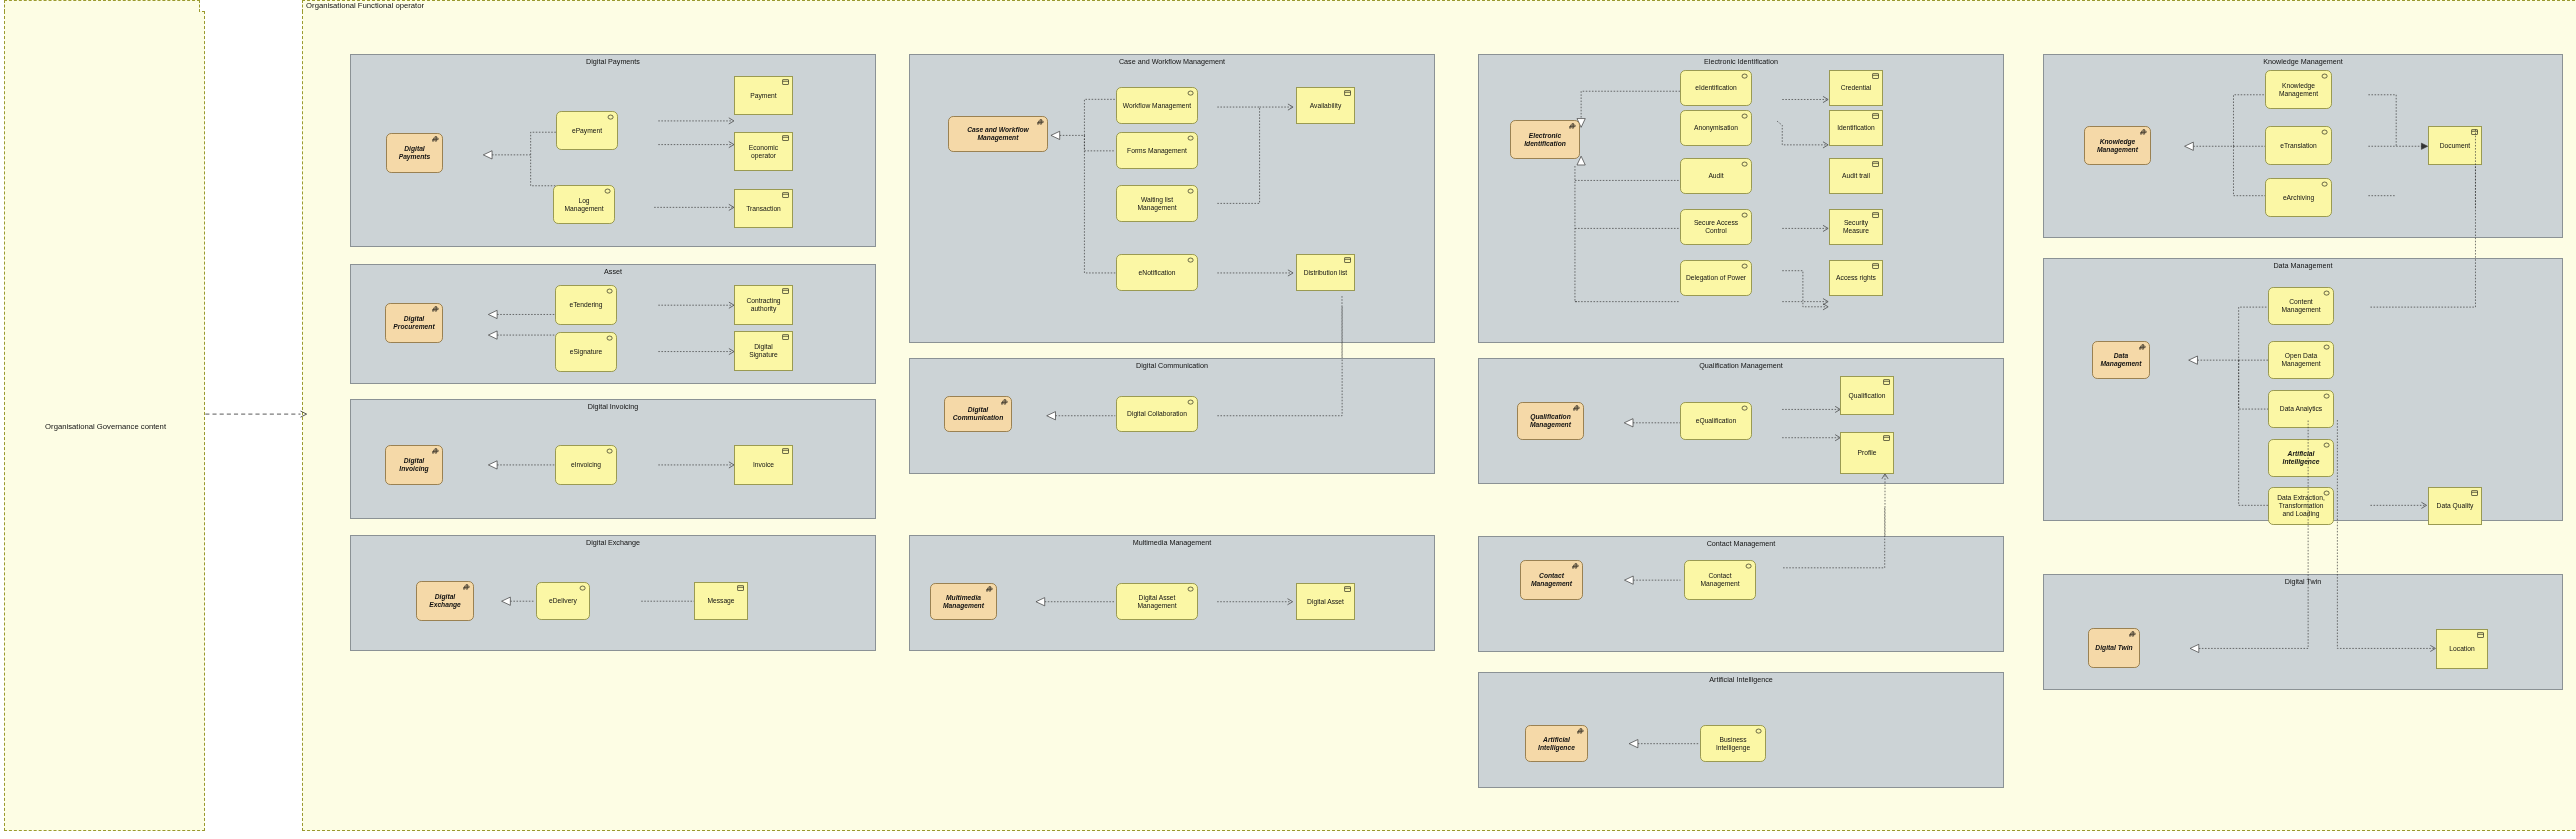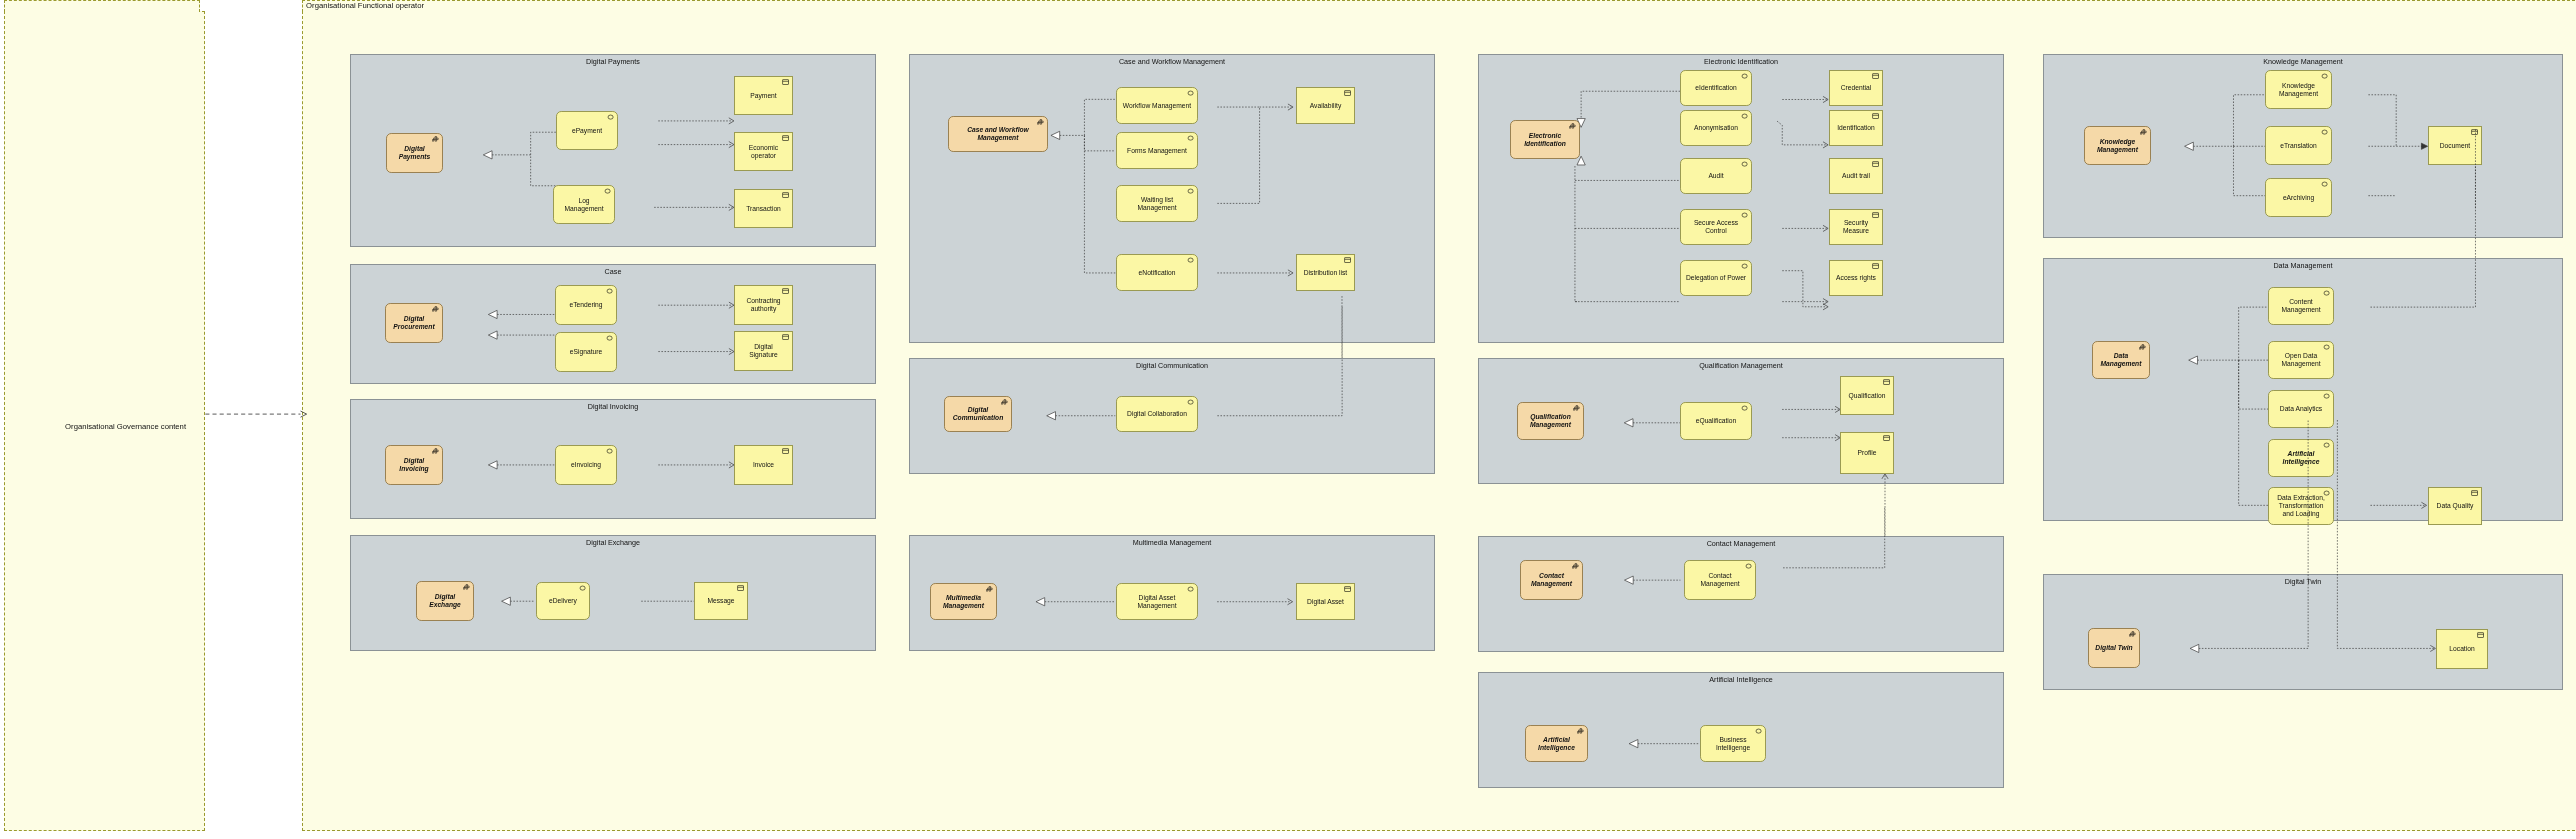--- a/index.html
+++ b/index.html
@@ -37,21 +37,21 @@
 
   
   .conn{position:absolute;pointer-events:none;}
   .conn svg{display:block;overflow:visible;}
 </style>
 </head>
 <body>
 
 <div class="grouping" style="left:4.1px;top:11.3px;width:201px;height:820px;">
   <div class="gtab" style="width:196px;"></div>
-  <div class="glabel-center" style="left:60px;top:410px;text-align:center;">Organisational Governance content</div>
+  <div class="glabel-center" style="left:40px;top:410px;text-align:center;">Organisational Governance content</div>
 </div>
 
 <div class="grouping" style="left:302px;top:11.3px;width:2303px;height:820px;">
   <div class="gtab" style="width:2298px;"></div>
   <div class="gtab-label">Organisational Functional operator</div>
 </div>
 
 <div class="conn" style="left:204px;top:410px;width:106px;height:8.2px;">
   <svg width="106" height="8.2" viewBox="0 0 206 16">
     <path d="M2,8 L188,8" stroke="#333" stroke-width="1.6" fill="none" stroke-dasharray="8,6"></path>
@@ -127,21 +127,21 @@
   <span class="ico">
       <svg viewBox="0 0 14 12">
         <rect x="1.5" y="1.5" width="11" height="9" fill="none" stroke="#000" stroke-width="1.1"></rect>
         <path d="M1.5,4.5 h11" stroke="#000" stroke-width="1.1"></path>
       </svg>
     </span>
   <span class="lbl">Transaction</span>
 </div>
 
 <div class="group-box" style="left:350px;top:264px;width:526px;height:120px;">
-  <div class="gb-title">Case</div>
+  <div class="gb-title">Asset</div>
 </div>
 <div class="conn" style="left:350px;top:264px;width:526px;height:120px;">
   <svg width="526" height="120" viewBox="0 0 1020 233">
     <g stroke="#333" stroke-width="1.3" fill="none" stroke-dasharray="3,3">
       <path d="M285,98 L400,98"></path>
       <path d="M285,138 L400,138"></path>
       <path d="M598,80 L742,80"></path>
       <path d="M598,170 L742,170"></path>
     </g>
     <g stroke="#333" stroke-width="1.3" fill="#fff">

